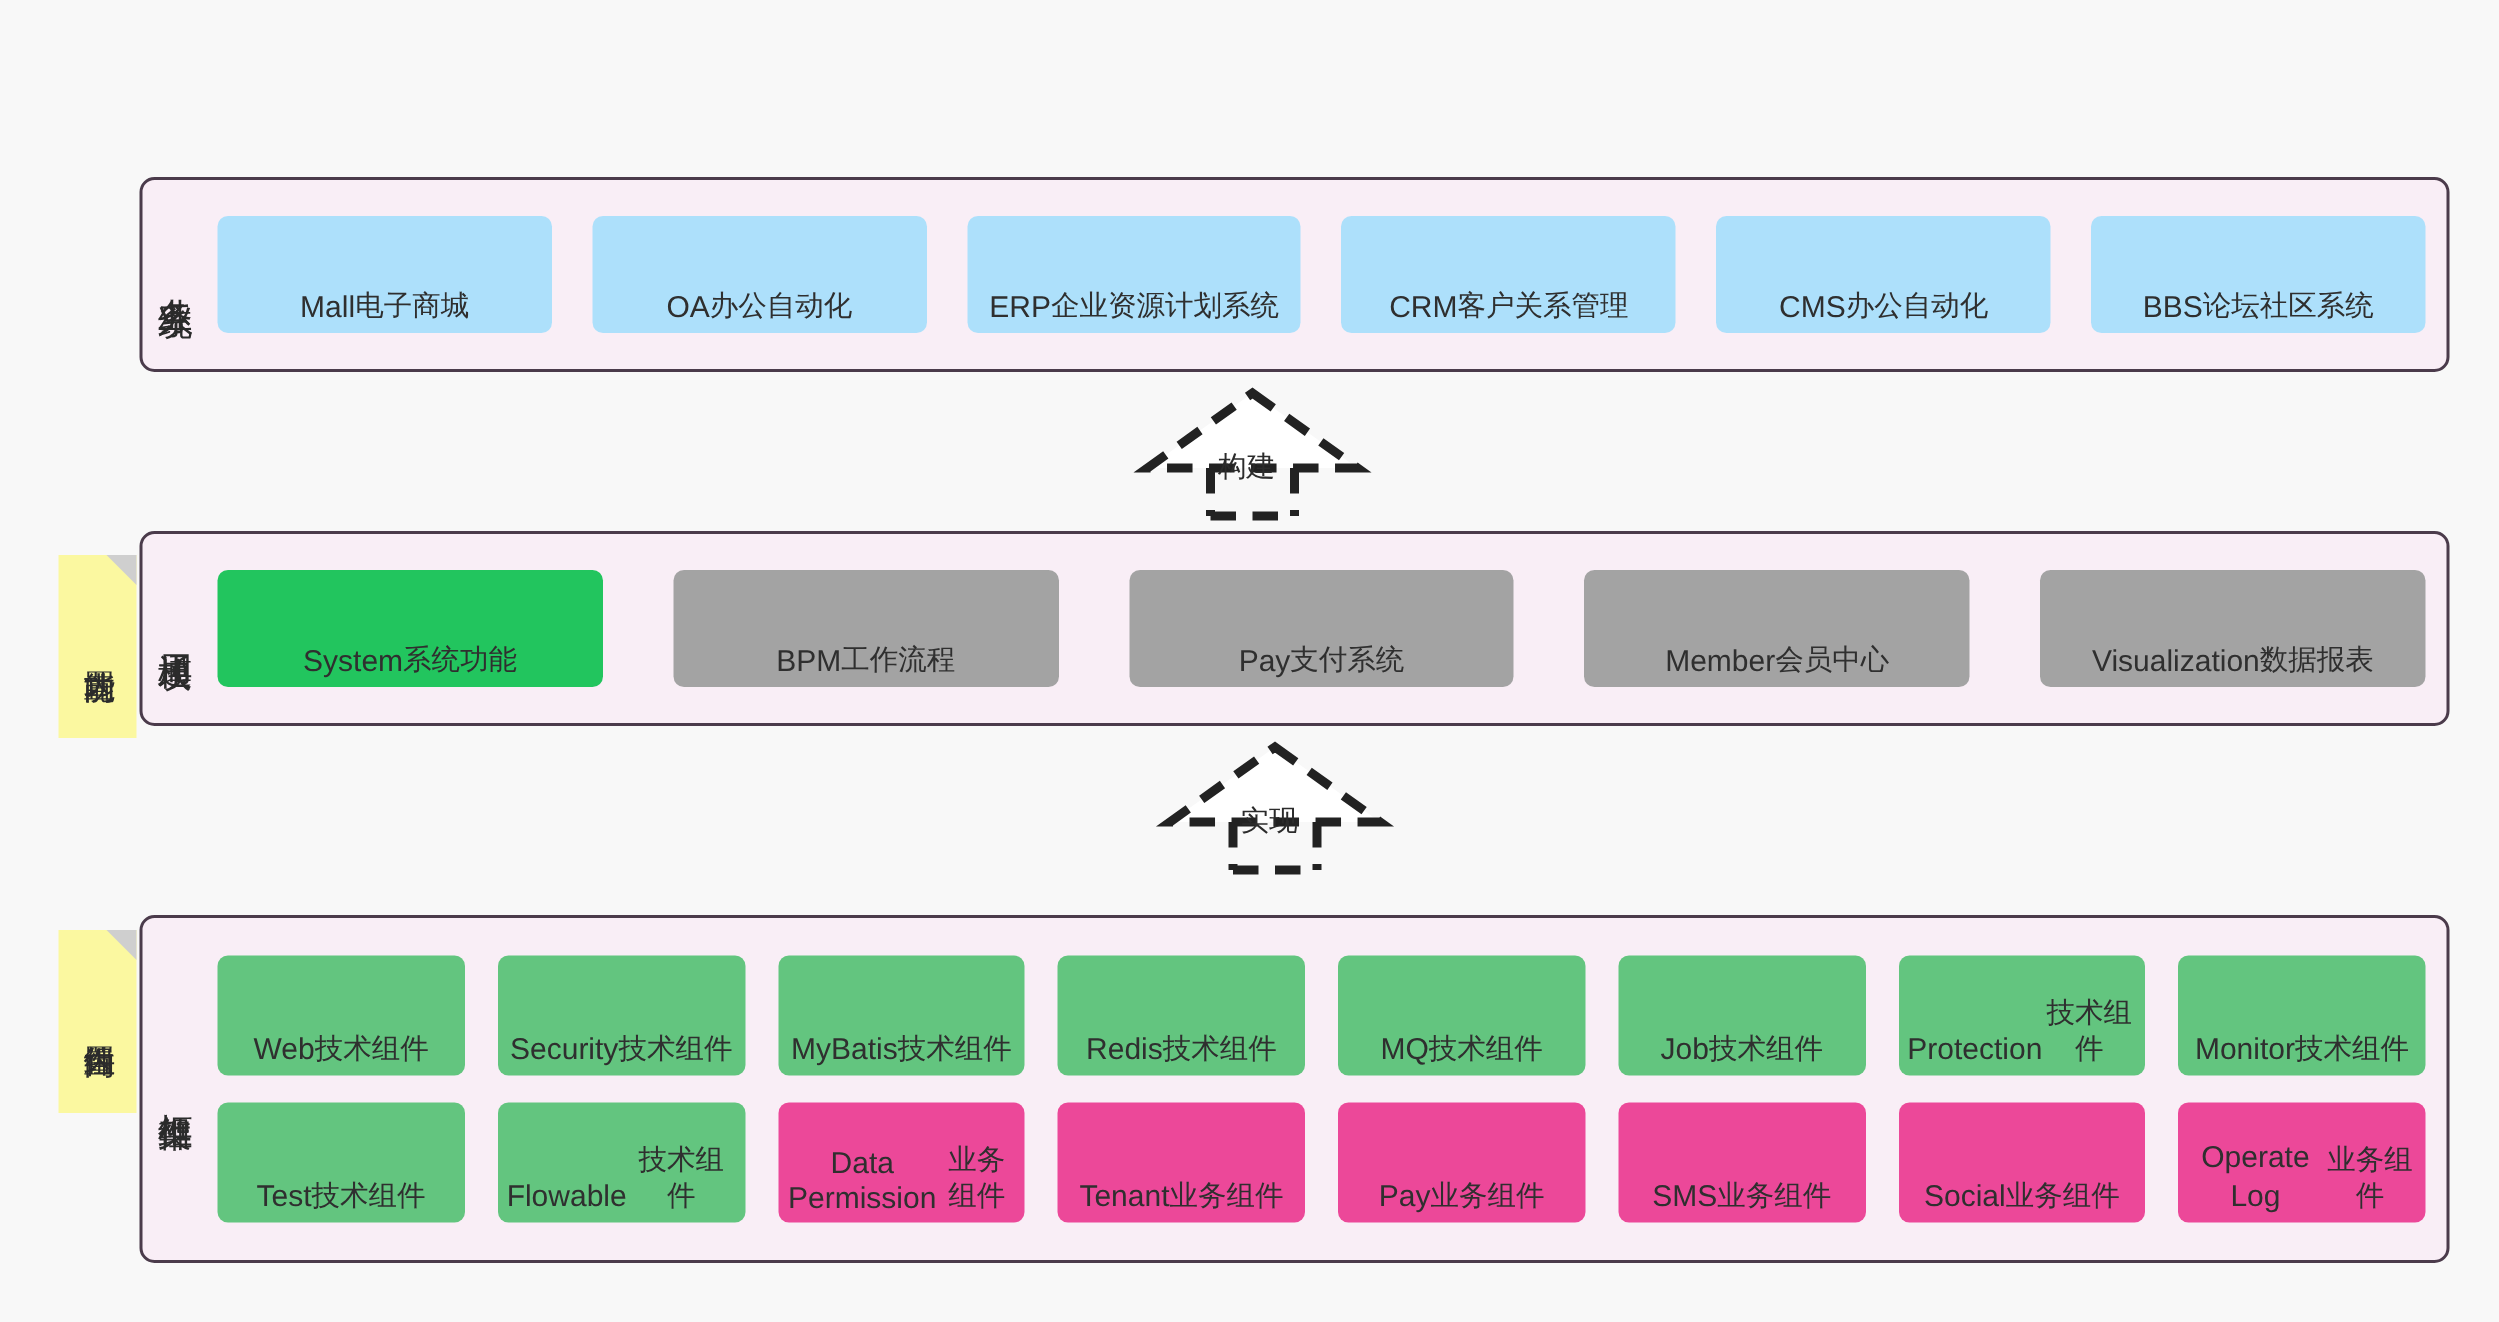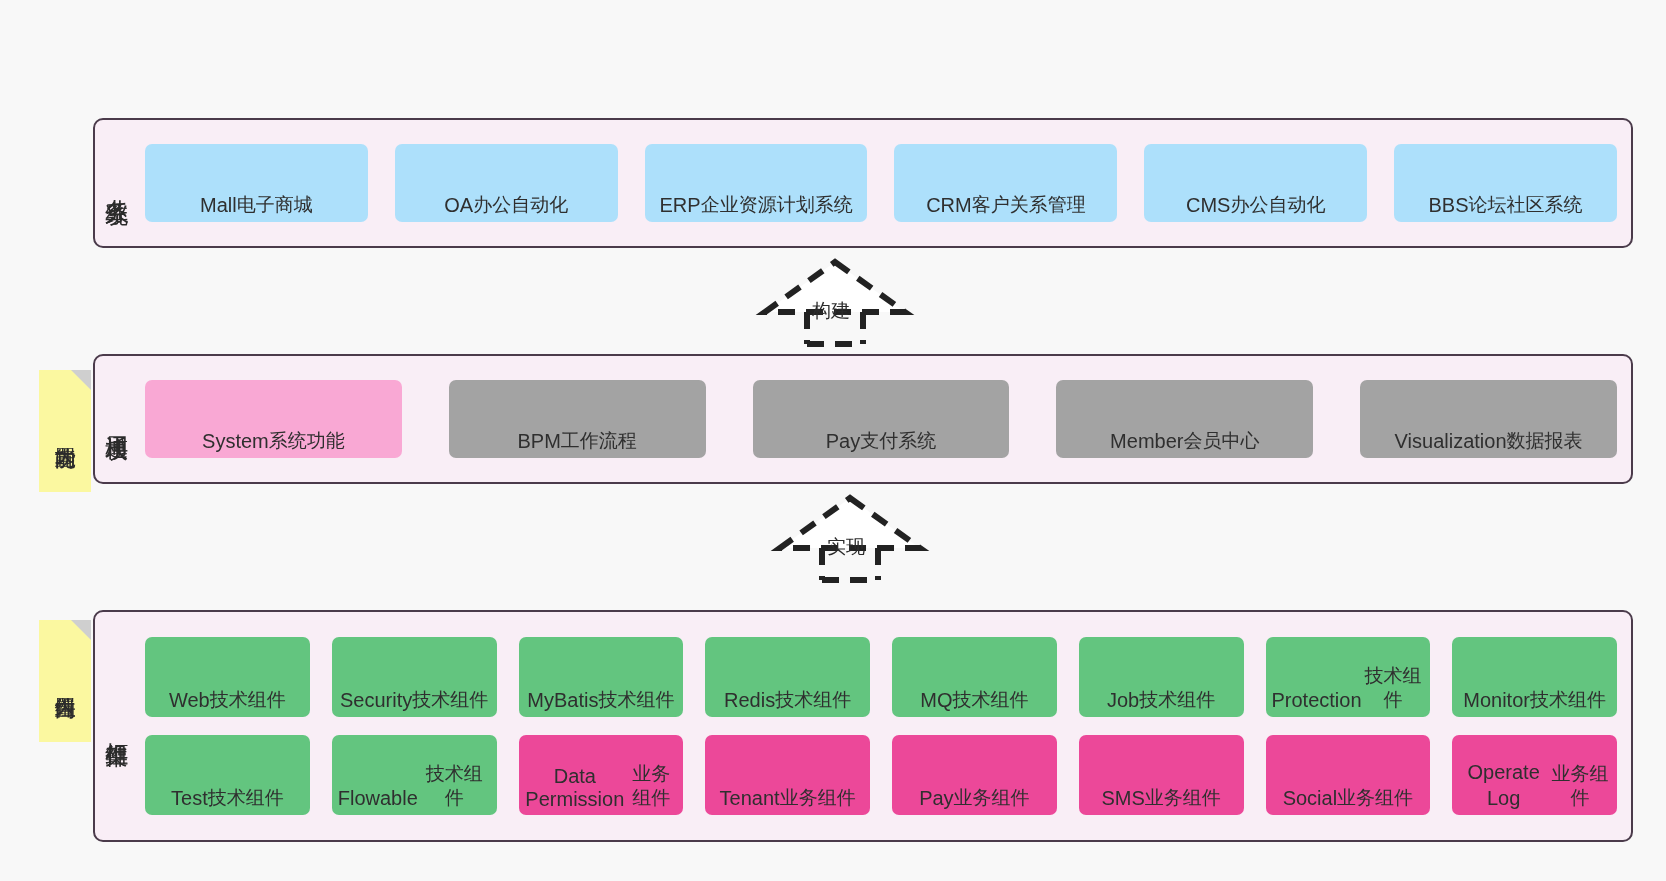--- a/index.html
+++ b/index.html
@@ -60,21 +60,21 @@
     text-align:center;
     line-height:1.30;
     box-sizing:border-box;
     padding:4px 6px;
   }
   .card .t1{font-size:20px;color:#2f2f2f;}
   .card .t2{font-size:19px;color:#2f2f2f;}
 
   
   .c-blue       {background:#ade0fb;}
-  .c-red        {background:#f9a8d4;}
+  .c-red        {background:#22c55e;}
   .c-pink       {background:#a3a3a3;margin-left:20px;}
   .c-green      {background:#63c57f;}
   .c-greenlight {background:#ec4899;}
 
   
   .note{
     position:absolute;
     background:#fbf8a0;
     width:52px;
     display:flex;

